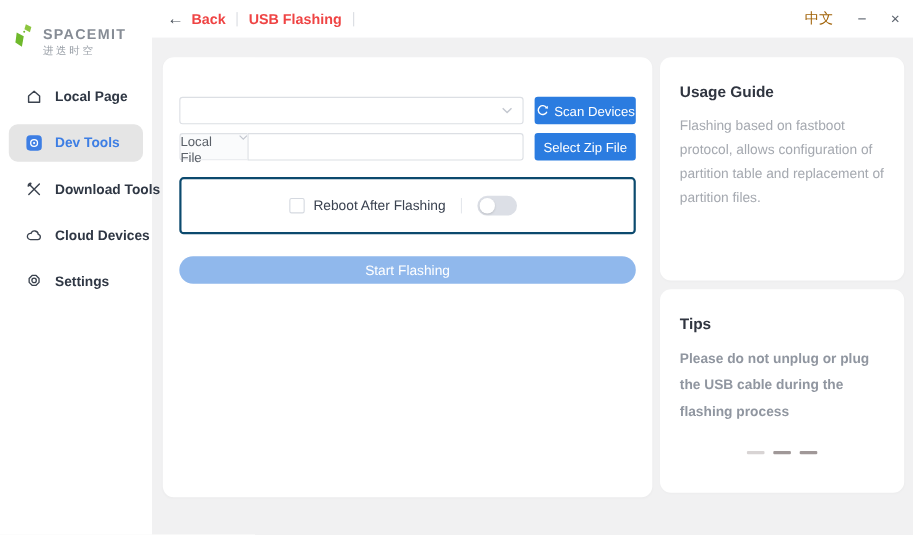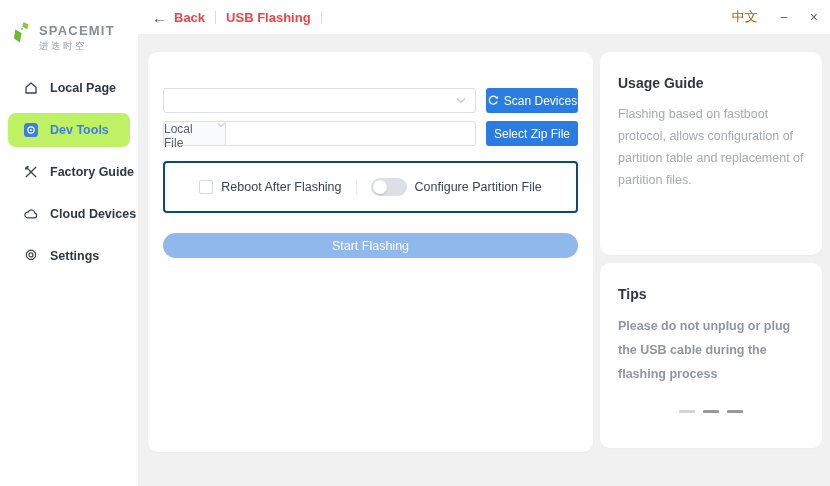--- a/index.html
+++ b/index.html
@@ -22,21 +22,21 @@
   .sidebar { position:absolute; top:0; left:0; width:138px; height:486px; background:#fff; z-index:2; }
   .logo { display:flex; align-items:flex-start; padding:21px 0 0 13px; }
   .logo-mark { width:21px; height:24px; margin-right:5px; flex:none; }
   .logo-title { font-size:13px; font-weight:700; color:#868c95; letter-spacing:1.2px; line-height:1.1; margin-top:3px; }
   .logo-sub { font-size:9.5px; color:#9aa0a8; letter-spacing:2.5px; margin-top:2px; }
   .menu { margin-top:18px; padding:0 8px; }
   .menu-item { display:flex; align-items:center; height:34px; margin-bottom:8px;
                padding-left:15px; border-radius:8px; cursor:pointer; }
   .mi-icon { width:16px; height:16px; margin-right:11px; display:flex; align-items:center; flex:none; }
   .mi-label { font-size:12.5px; font-weight:600; color:#2f3744; white-space:nowrap; }
-  .menu-item.active { background:#bef264; }
+  .menu-item.active { background:#e5e5e5; }
   .menu-item.active .mi-label { color:#3d7ee4; }
 
   
   .content { position:absolute; top:34px; left:138px; right:0; bottom:0; background:#f1f1f2; }
   .main-card { position:absolute; left:10px; top:18px; width:445px; height:400px;
                background:#fff; border-radius:10px; box-shadow:0 1px 2px rgba(0,0,0,0.02); }
   .form { padding:36px 15px 0; }
   .frow { display:flex; align-items:stretch; }
   .frow + .frow { margin-top:8px; }
   .device-select { flex:1; height:25px; border:1px solid #dcdfe4; border-radius:3px; background:#fff;
@@ -133,21 +133,21 @@
         <span class="mi-label">Dev Tools</span>
       </div>
 
       <div class="menu-item">
         <span class="mi-icon">
           <svg viewBox="0 0 16 16" width="16" height="16">
             <path d="M4 4 L12.8 12.8 M12.8 3.2 L3.2 12.8" fill="none" stroke="#3a424e" stroke-width="1.3" stroke-linecap="round"></path>
             <path d="M2.6 5.2 a2.3 2.3 0 0 1 2.6-2.6 L4.6 4.1 Z" fill="none" stroke="#3a424e" stroke-width="1.1" stroke-linejoin="round"></path>
           </svg>
         </span>
-        <span class="mi-label">Factory Guide</span>
+        <span class="mi-label">Download Tools</span>
       </div>
 
       <div class="menu-item">
         <span class="mi-icon">
           <svg viewBox="0 0 16 16" width="16" height="16">
             <path d="M4.8 11.8 a2.8 2.8 0 1 1 .4-5.55 a3.4 3.4 0 0 1 6.6 0.9 a2.35 2.35 0 0 1 -0.45 4.65 Z" fill="none" stroke="#3a424e" stroke-width="1.2" stroke-linejoin="round"></path>
           </svg>
         </span>
         <span class="mi-label">Cloud Devices</span>
       </div>
@@ -196,21 +196,20 @@
           <button class="btn-primary">
             <span>Select Zip File</span>
           </button>
         </div>
 
         <div class="options-box">
           <span class="checkbox"></span>
           <span class="opt-label">Reboot After Flashing</span>
           <span class="opt-divider"></span>
           <span class="toggle"></span>
-          <span class="opt-label">Configure Partition File</span>
         </div>
 
         <button class="start-btn">Start Flashing</button>
       </div>
     </section>
 
     <aside class="right-col">
       <div class="info-card usage-card">
         <div class="card-title">Usage Guide</div>
         <div class="usage-body">Flashing based on fastboot protocol, allows configuration of partition table and replacement of partition files.</div>

